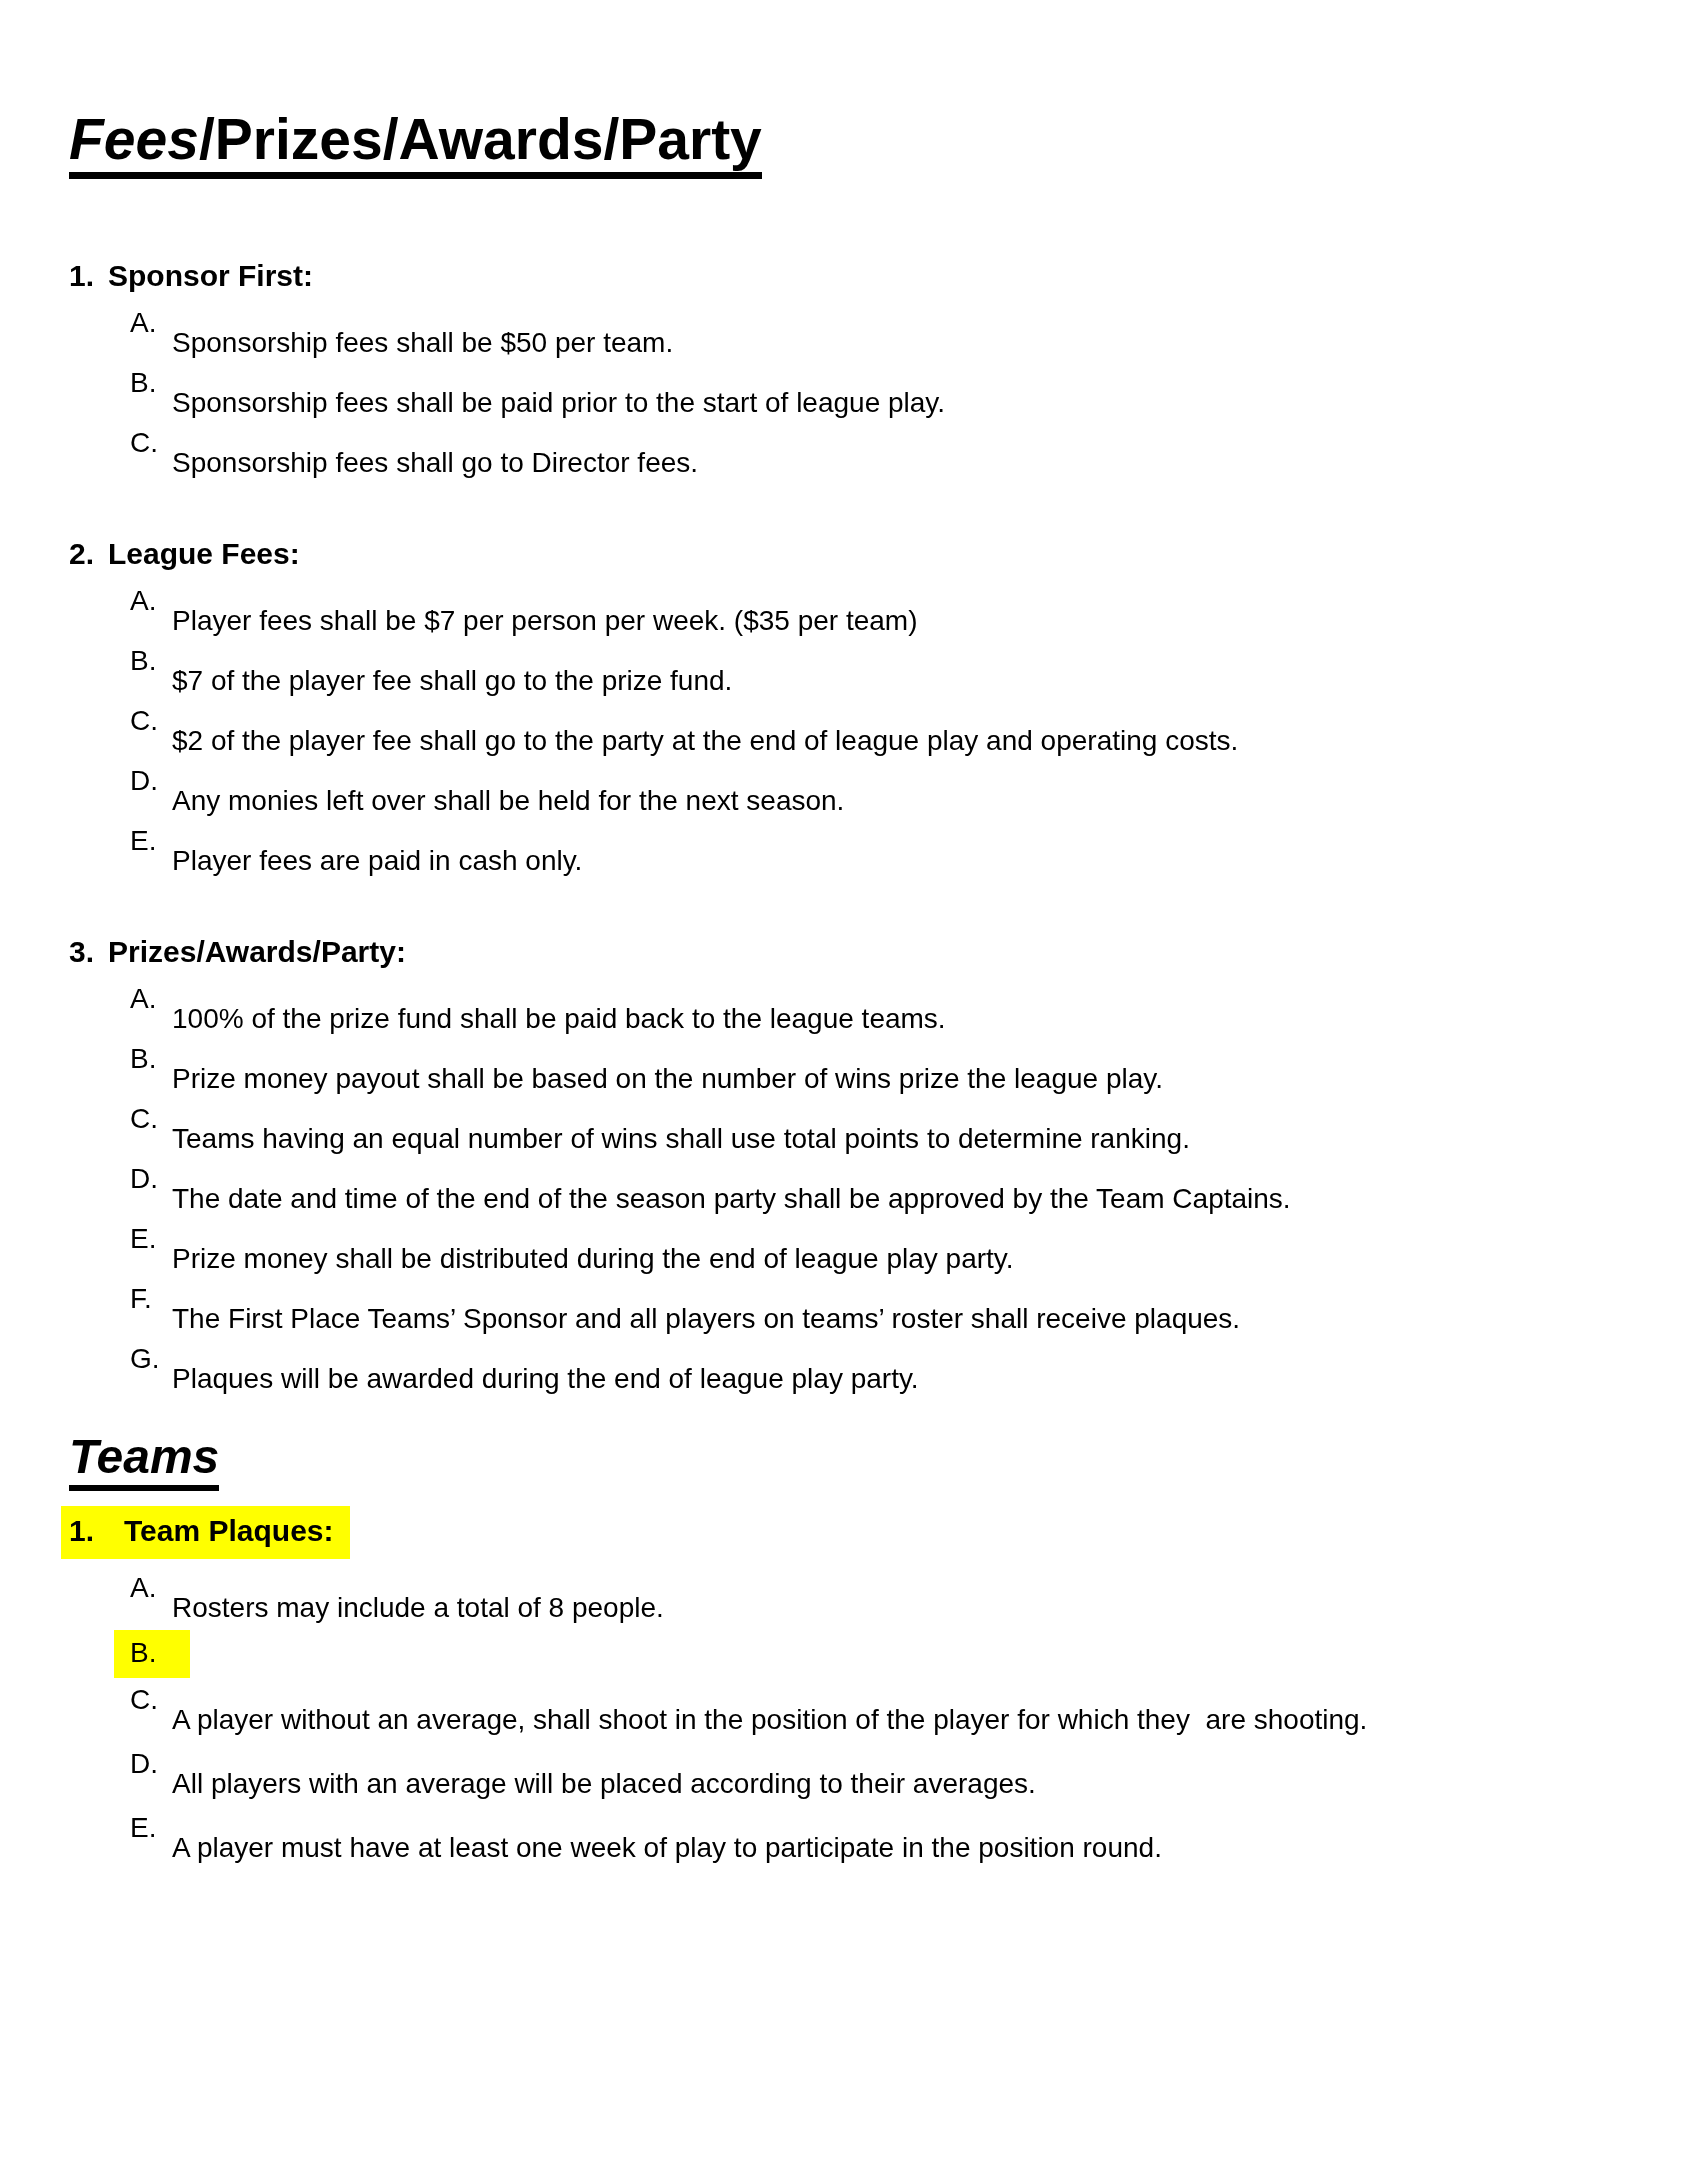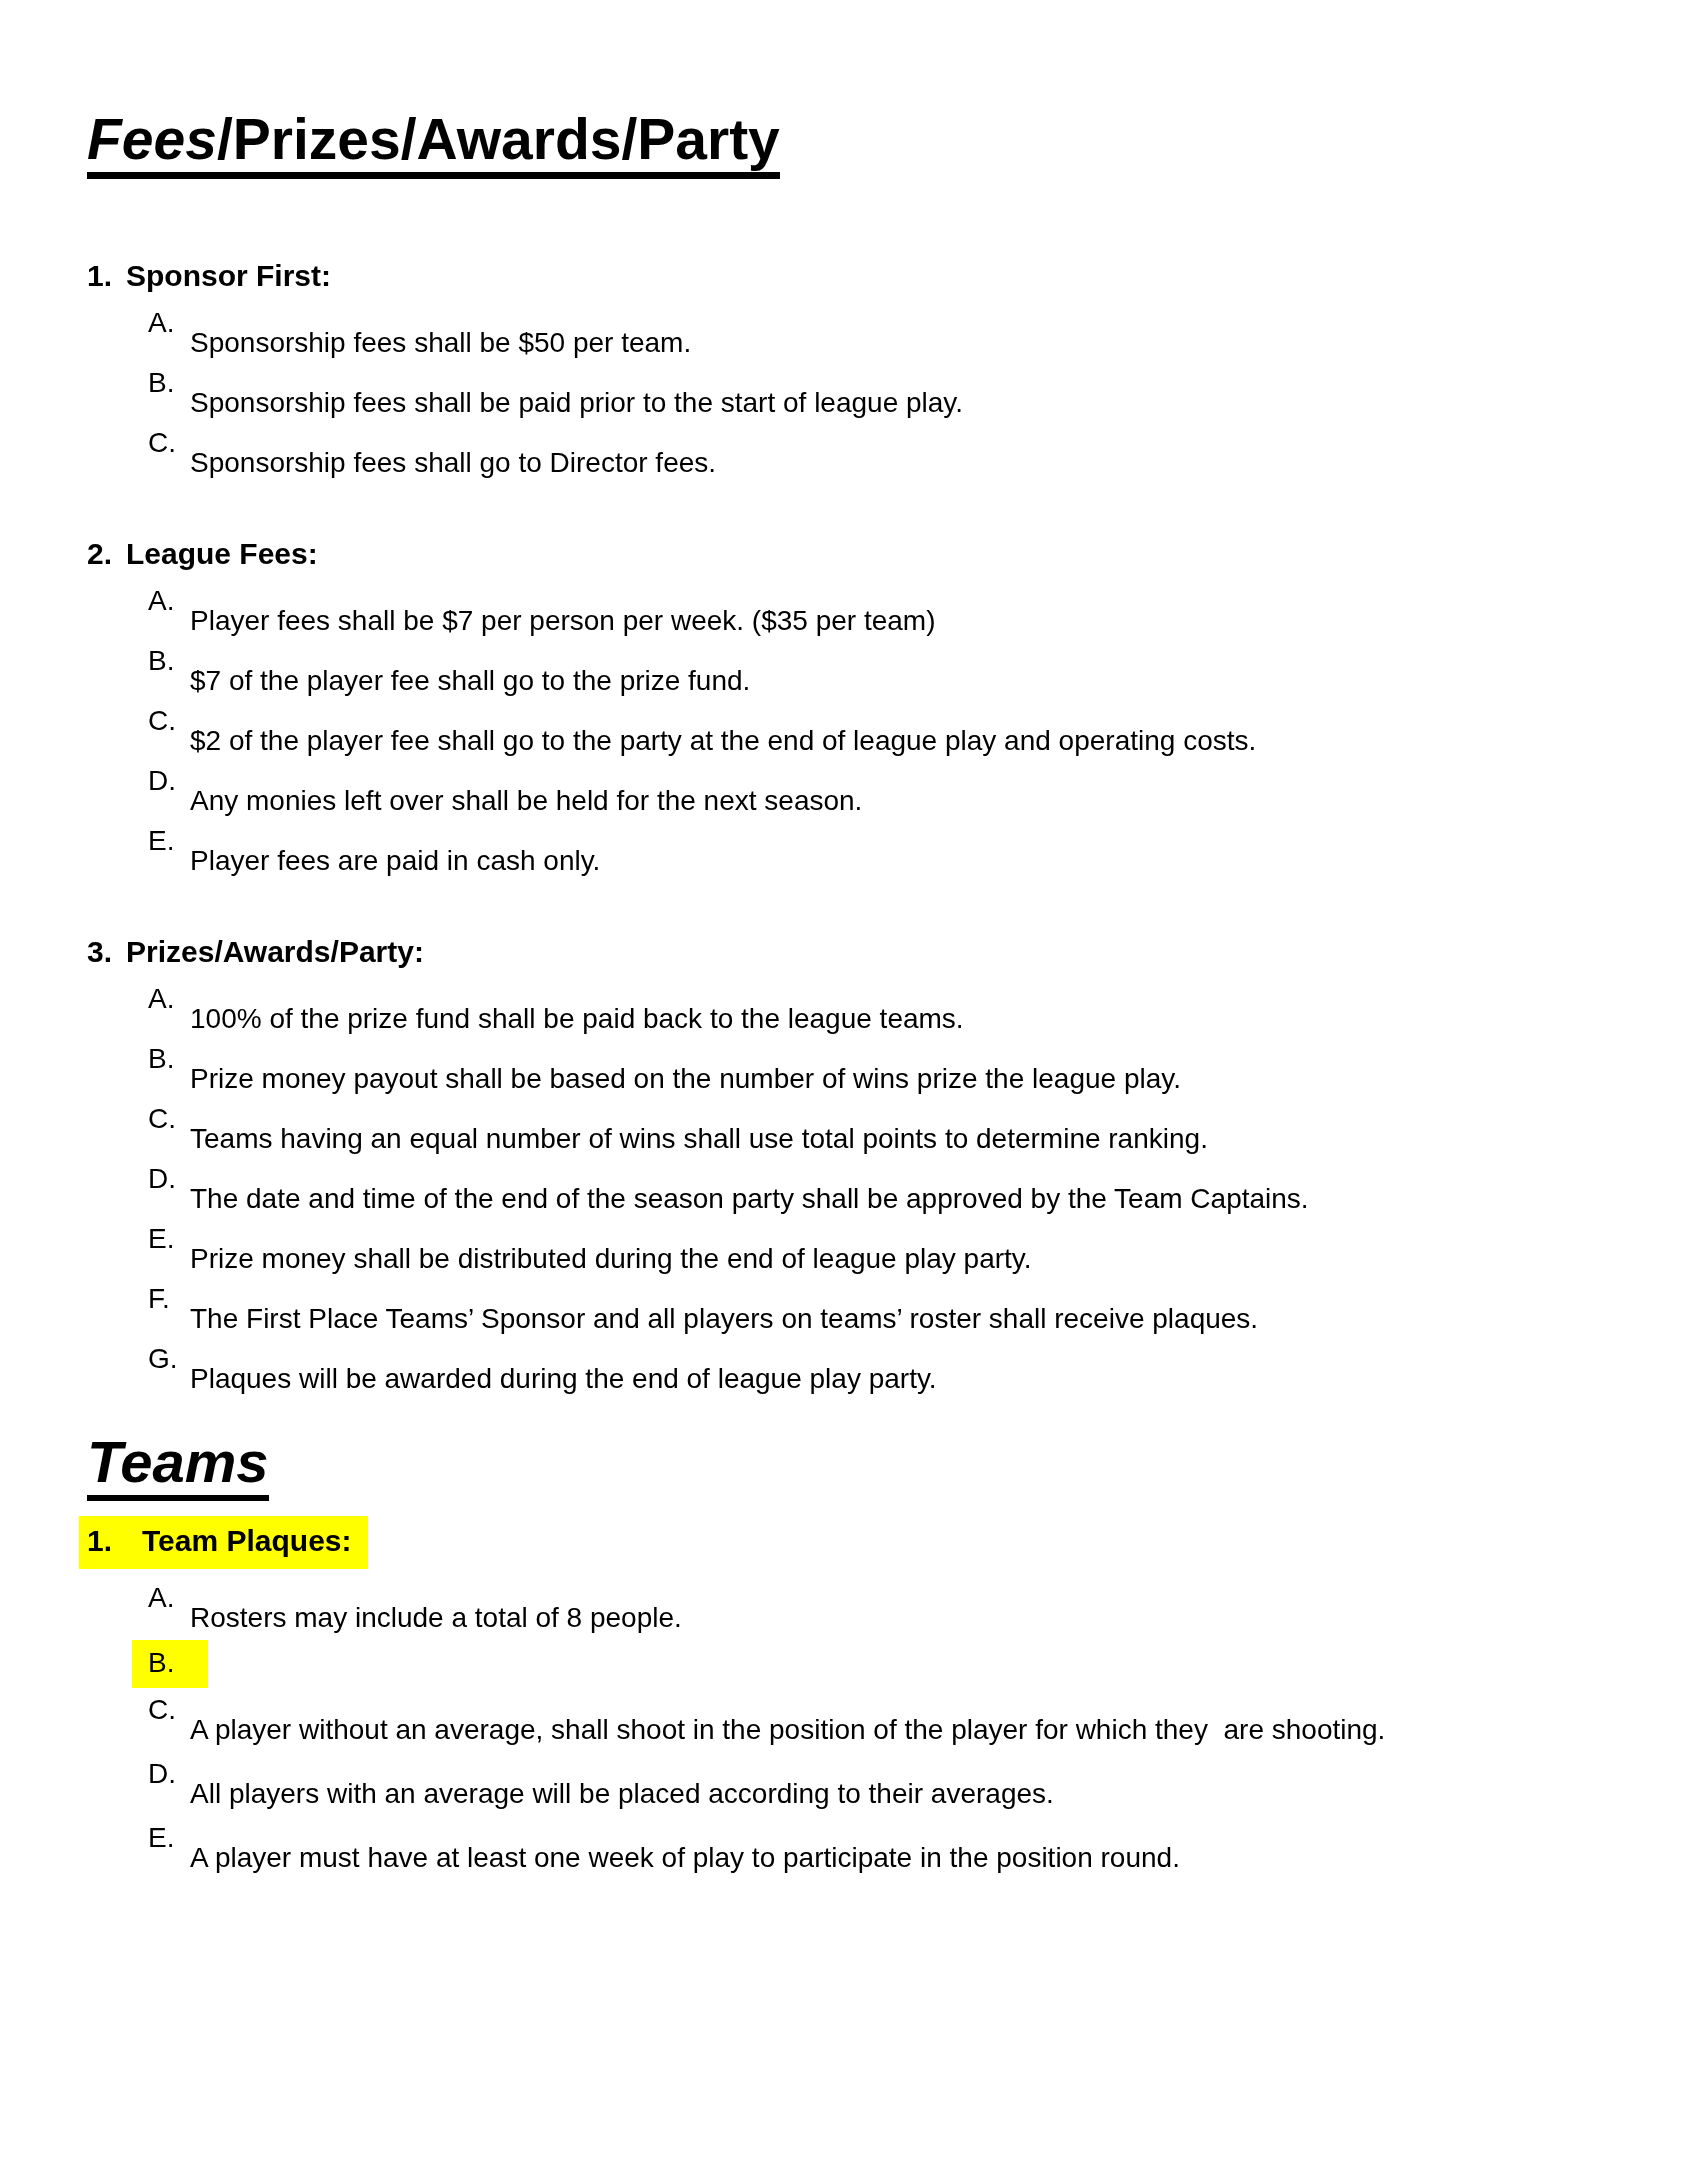--- a/index.html
+++ b/index.html
@@ -8,42 +8,42 @@
     background: #ffffff;
   }
   body {
     width: 1683px;
     height: 2178px;
     font-family: "Liberation Sans", "DejaVu Sans", sans-serif;
     color: #000000;
     overflow: hidden;
   }
   .doc {
-    padding: 111px 69px 0 87px;
+    padding: 111px 69px 0 69px;
     box-sizing: border-box;
     width: 1683px;
   }
 
   
   .doc-title {
     margin: 0 0 77px 0;
     font-size: 57px;
     line-height: 1.0;
     font-weight: bold;
   }
   .doc-title .title-inner {
     display: inline-block;
     border-bottom: 7px solid #000;
     padding-bottom: 4px;
   }
   .doc-title .italic { font-style: italic; }
 
   .teams-title {
     margin: 34px 0 20px 0;
-    font-size: 58px;
+    font-size: 48px;
     line-height: 1.0;
     font-weight: bold;
     font-style: italic;
   }
   .teams-title .title-inner {
     display: inline-block;
     border-bottom: 6px solid #000;
     padding-bottom: 4px;
   }
 

